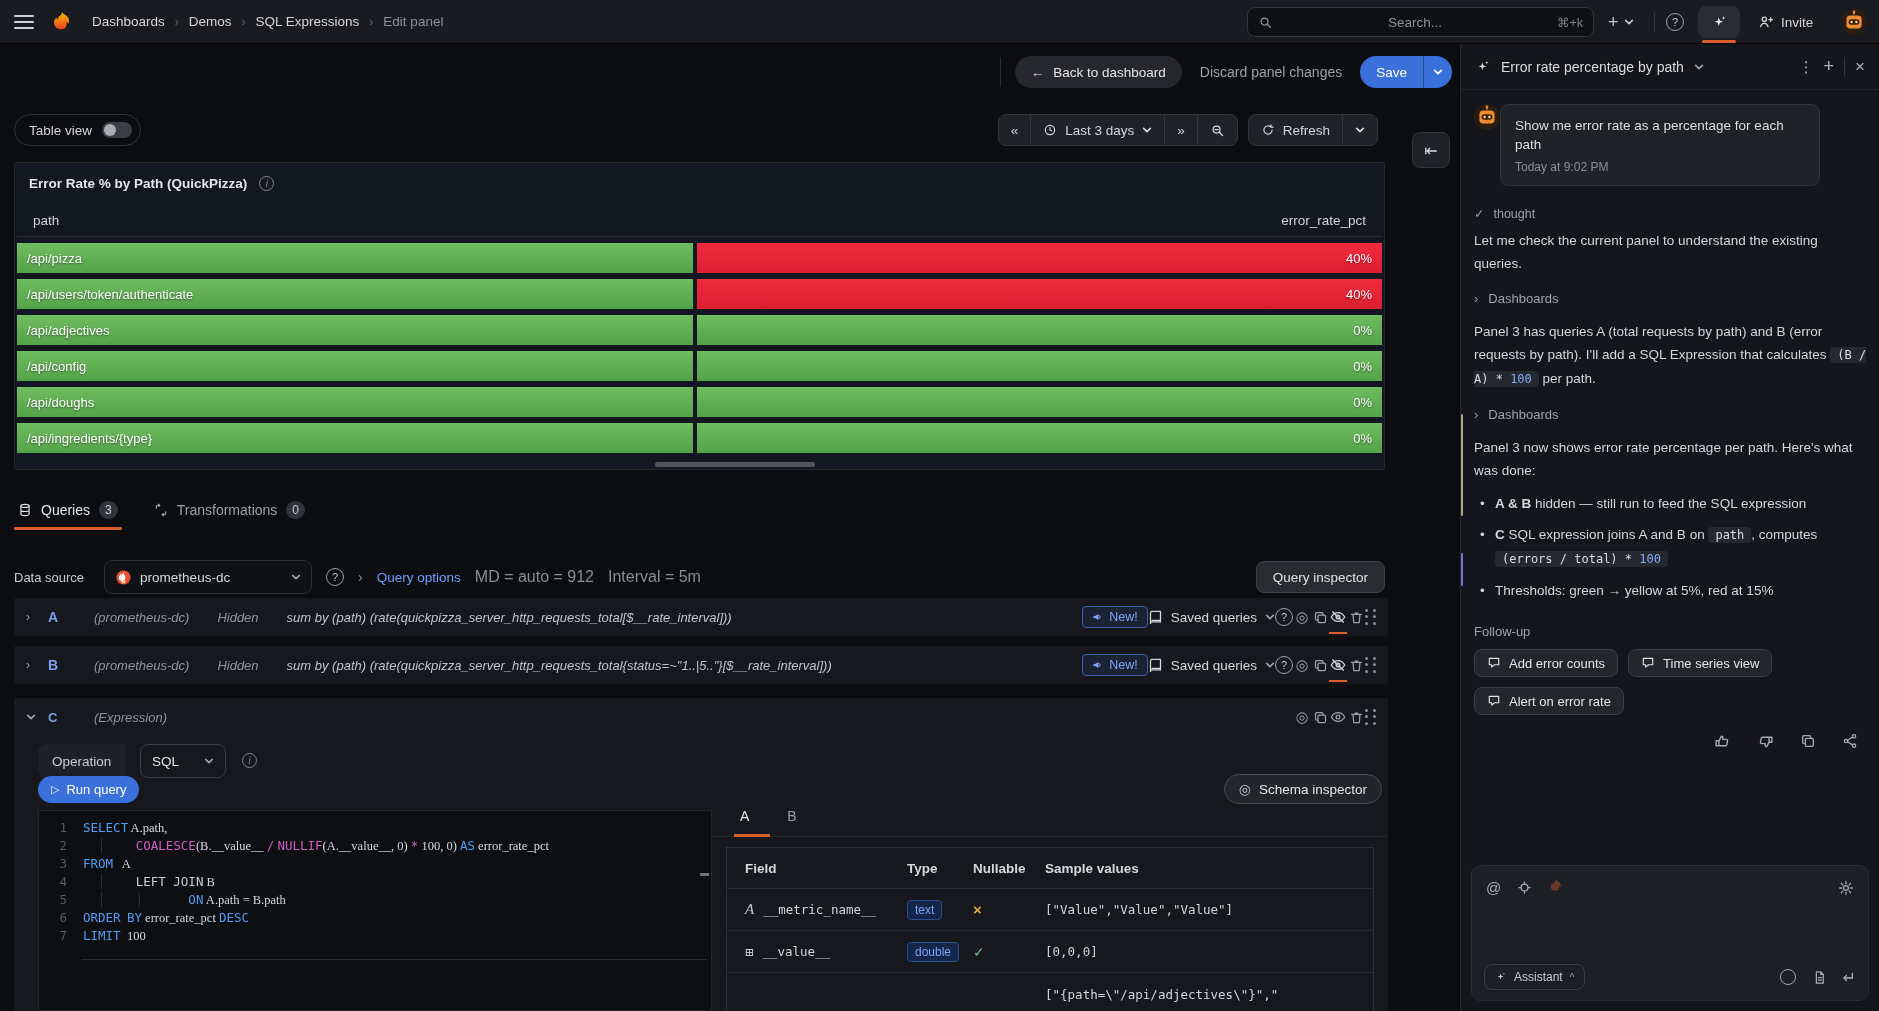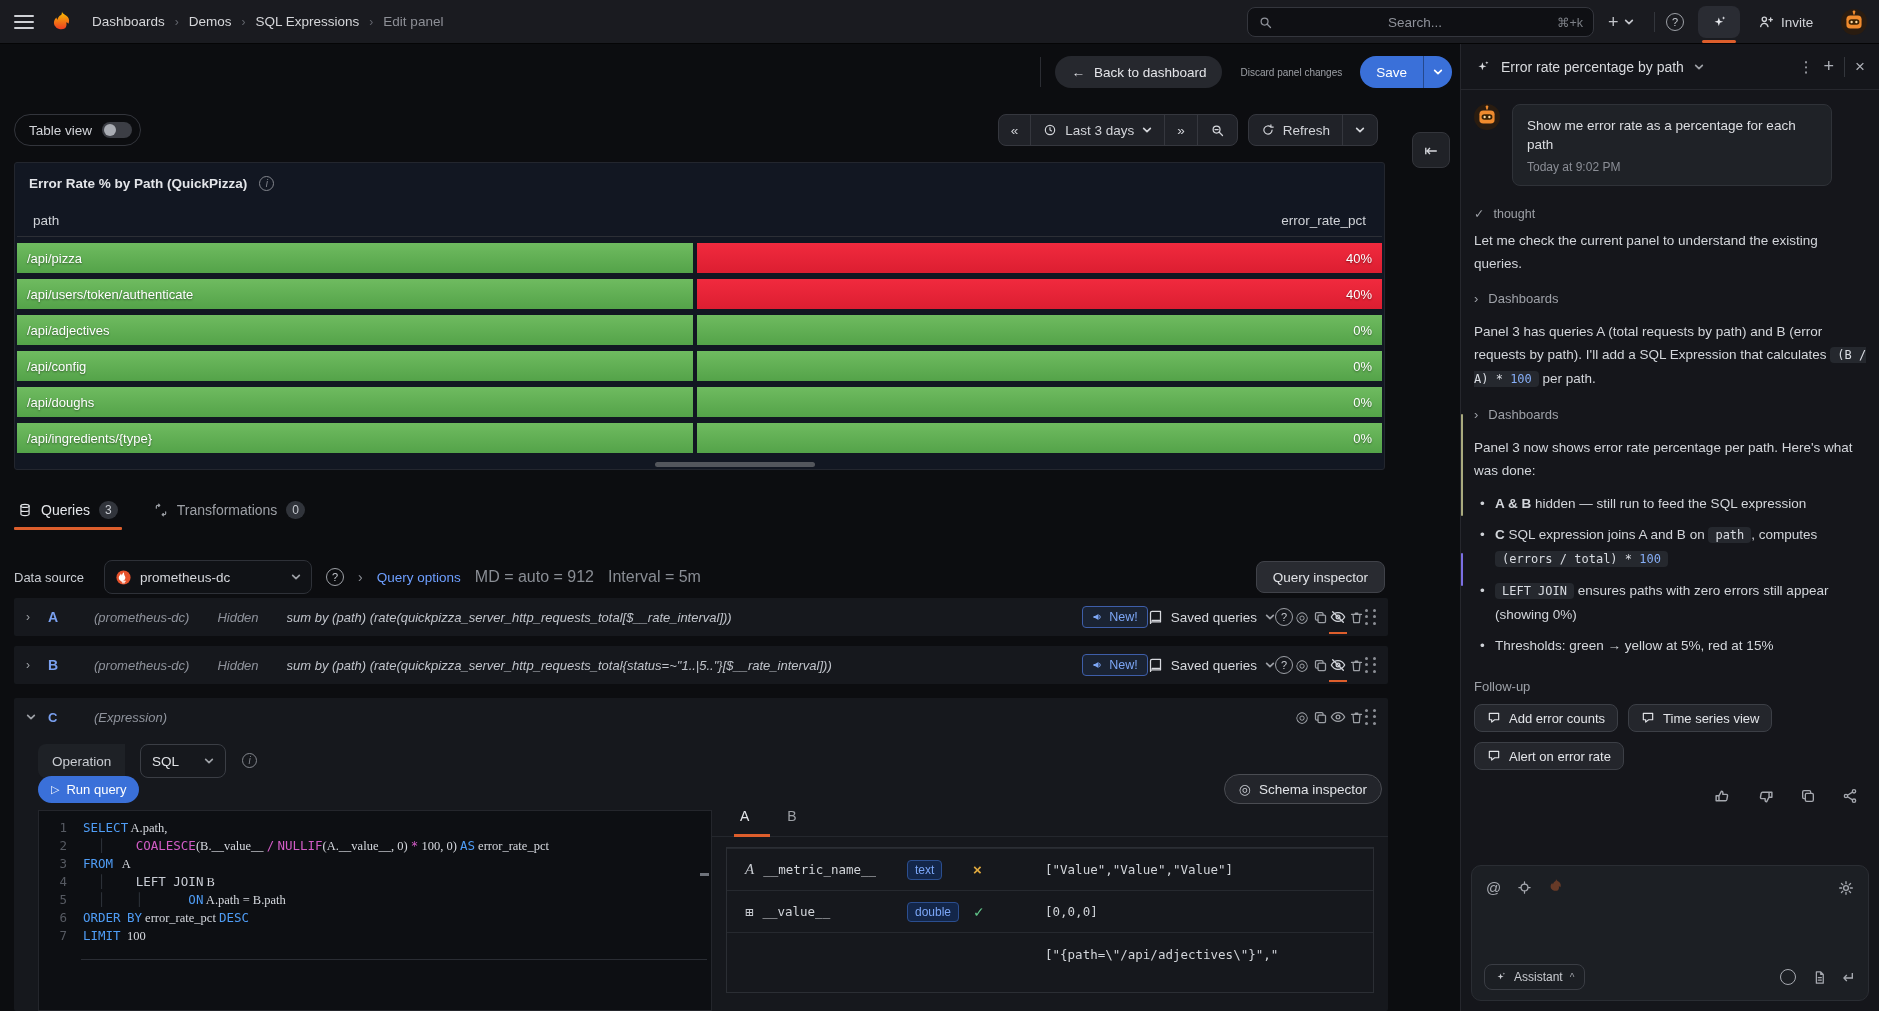--- a/index.html
+++ b/index.html
@@ -29,21 +29,21 @@
   .ai-btn { position:absolute; left:1698px; top:6px; width:42px; height:32px; background:#2a2c33; border-radius:8px;
             display:flex; align-items:center; justify-content:center; color:#e7e9ee; cursor:pointer; }
   .ai-btn::after { content:""; position:absolute; left:4px; right:4px; bottom:-5px; height:3px; background:#dd5e2c; border-radius:2px; }
   .invite { position:absolute; left:1758px; top:0; height:44px; display:flex; align-items:center; gap:7px; color:#d2d4d9; font-size:13.5px; cursor:pointer;}
   .avatar { position:absolute; left:1841px; top:9px; width:26px; height:26px; border-radius:50%; background:#2a1c10; overflow:hidden; cursor:pointer; }
 
   
   .actions { position:absolute; top:56px; left:0; width:1460px; height:32px; display:flex; align-items:center; justify-content:flex-end; padding-right:8px; gap:12px; }
   .vdiv { width:1px; height:30px; background:#2b2d33; margin-right:2px; }
   .btn-back { display:flex; align-items:center; gap:9px; height:32px; padding:0 16px; background:#26282e; border-radius:16px; color:#e4e5e9; font-size:13.5px; cursor:pointer; }
-  .btn-ghost { color:#9da0a6; font-size:10px; cursor:pointer; padding:0 6px; }
+  .btn-ghost { color:#9da0a6; font-size:14px; cursor:pointer; padding:0 6px; }
   .btn-save { display:flex; height:32px; border-radius:16px; overflow:hidden; cursor:pointer; }
   .btn-save .main { background:#3a70d9; color:#fff; display:flex; align-items:center; padding:0 16px; font-size:13.5px; }
   .btn-save .chev { background:#3a70d9; border-left:1px solid rgba(0,0,0,.35); display:flex; align-items:center; padding:0 9px; color:#fff; }
 
   
   .toolbar { position:absolute; top:114px; left:14px; width:1364px; height:32px; display:flex; align-items:center; }
   .tv-pill { display:flex; align-items:center; gap:10px; height:32px; padding:0 8px 0 14px; border:1px solid #33353c; border-radius:16px; color:#d2d4d9; font-size:13.5px; cursor:pointer;}
   .toggle { width:30px; height:16px; background:#3c3e45; border-radius:9px; position:relative; }
   .toggle i { position:absolute; left:2px; top:2px; width:12px; height:12px; background:#a9acb3; border-radius:50%; }
   .t-spacer { flex:1; }
@@ -135,21 +135,21 @@
   .null-no { color:#e0a93e; font-weight:bold; font-size:15px; }
   .null-yes { color:#61c589; font-size:14px; }
   .s-samp { font-family:"DejaVu Sans Mono", monospace; font-size:12.5px; color:#d2d5da; }
 
   
   .sidebar { position:absolute; left:1460px; top:44px; width:419px; height:967px; background:#15161b; border-left:1px solid #26272d; }
   .sb-head { height:46px; display:flex; align-items:center; padding:0 14px; gap:10px; border-bottom:1px solid #26272d; }
   .sb-title { font-size:14px; font-weight:500; color:#d8dade; }
   .sb-hic { color:#aeb1b8; cursor:pointer; font-size:15px; display:flex; align-items:center; }
   .sb-body { position:relative; height:921px; padding:14px 13px 0 13px; overflow:hidden; }
-  .msg-row { display:flex; gap:12px; }
+  .msg-row { display:flex; }
   .sb-avatar { width:26px; height:26px; border-radius:50%; background:#2a1c10; overflow:hidden; flex:none; }
   .bubble { width:320px; background:#1f2227; border:1px solid #2f3238; border-radius:8px; padding:11px 14px; }
   .bubble .txt { font-size:13.5px; line-height:19px; color:#dcdee2; }
   .bubble .time { margin-top:6px; font-size:12px; color:#8b8e96; }
   .thought-row { display:flex; gap:9px; align-items:center; margin-top:20px; color:#9da0a6; font-size:12.5px; }
   .sb-p { margin-top:8px; font-size:13.5px; line-height:23px; color:#d3d6db; width:394px; }
   .collap { display:flex; gap:10px; align-items:center; margin-top:16px; color:#9ea1a8; font-size:13px; cursor:pointer; }
   .chip-code { background:#25282e; border-radius:4px; padding:1px 7px; font-family:"DejaVu Sans Mono", monospace; font-size:12px; color:#dadde3; }
   .chip-code .num { color:#86aef7; }
   .sb-ul { margin-top:10px; list-style:none; }
@@ -566,20 +566,26 @@
       <div class="ed-mark"></div>
     </div>
 
     <div class="schema">
       <div class="s-tabs">
         <span class="s-tab">A</span>
         <span class="s-tab off">B</span>
         <span class="s-under"></span>
       </div>
       <div class="s-table">
+        <div class="s-row head">
+          <span>Field</span>
+          <span>Type</span>
+          <span>Nullable</span>
+          <span>Sample values</span>
+        </div>
         <div class="s-row">
           <span class="s-field">
               <span class="f-ic">A</span>
               <span>__metric_name__</span>
             </span>
           <span><span class="type-badge">text</span></span>
           <span class="null-no">×</span>
           <span class="s-samp">["Value","Value","Value"]</span>
         </div>
         <div class="s-row">
@@ -655,21 +661,20 @@
 
       <div class="collap">
         <span>›</span>
         <span>Dashboards</span>
       </div>
 
       <div class="sb-p" style="margin-top:14px">Panel 3 now shows error rate percentage per path. Here's what was done:</div>
       <ul class="sb-ul">
         <li><b>A &amp; B</b> <span>hidden — still run to feed the SQL expression</span></li>
         <li><b>C</b> <span>SQL expression joins A and B on</span> <span class="chip-code">path</span><span>, computes</span> <span class="chip-code"><span>(errors / total) * </span><span class="num">100</span></span></li>
-        <li><span class="chip-code">LEFT JOIN</span> <span>ensures paths with zero errors still appear (showing 0%)</span></li>
         <li><span>Thresholds: green → yellow at 5%, red at 15%</span></li>
       </ul>
 
       <div class="fu-label">Follow-up</div>
       <div class="fu-chips">
         <div class="fu-chip">
           <svg class="i" viewBox="0 0 24 24" width="14" height="14">
               <path d="M20 4H4v11h4v4l5-4h7z"></path>
             </svg>
           <span>Add error counts</span>

